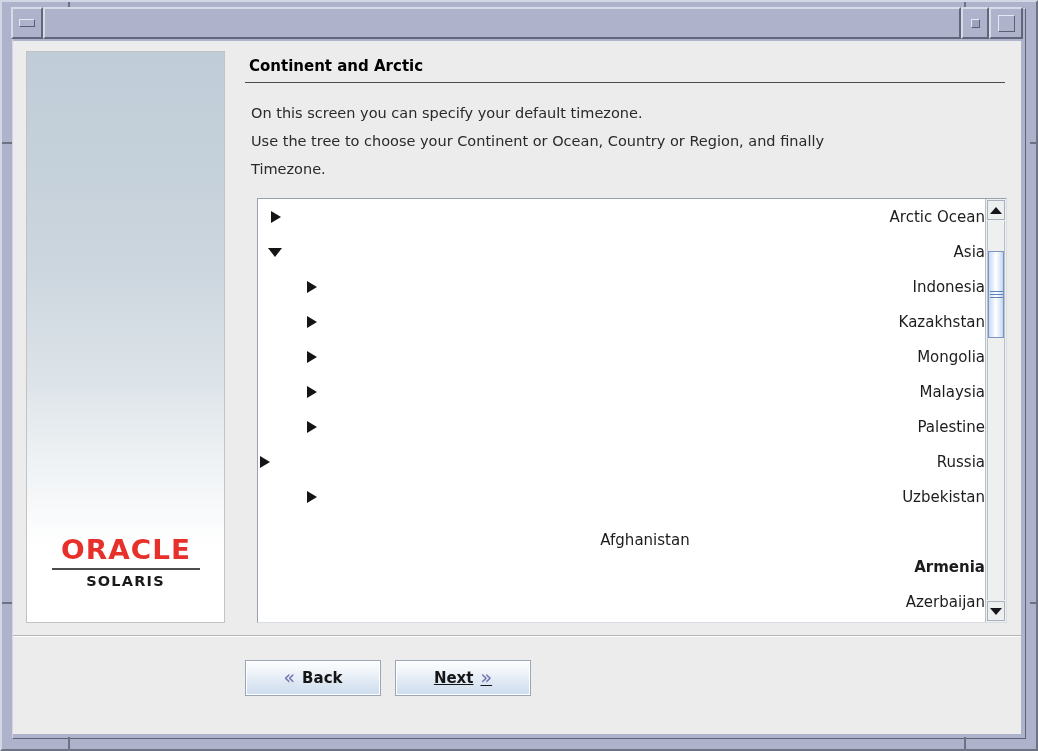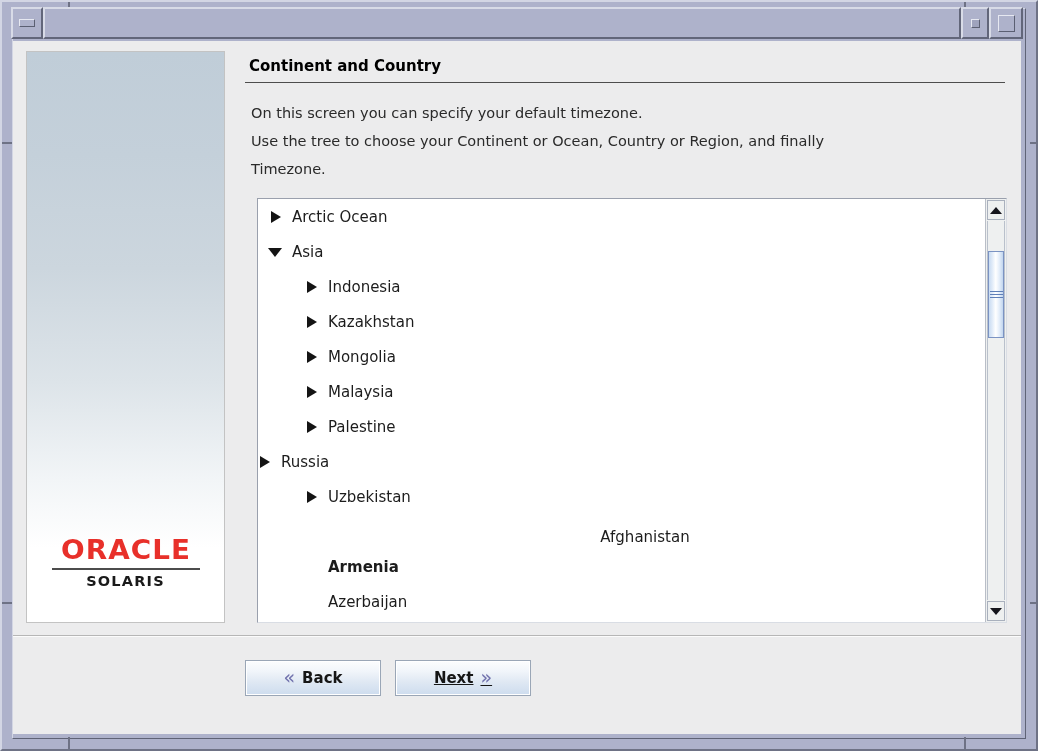--- a/index.html
+++ b/index.html
@@ -221,20 +221,21 @@
     position: relative;
     background: #ffffff;
   }
   .tree-row {
     height: 35px;
     display: flex;
     align-items: center;
     font-size: 15px;
     color: #1c1c1c;
     white-space: nowrap;
+    justify-content: space-between;
   }
   .toggle {
     width: 14px;
     height: 14px;
     position: relative;
     flex: 0 0 auto;
     margin-right: 9px;
   }
   .toggle.spacer { background: transparent; }
   .tri-right {
@@ -407,21 +408,21 @@
     <div class="sidebar">
       <div class="brand">
         <div class="brand-oracle"><span>ORACLE</span></div>
         <div class="brand-rule"></div>
         <div class="brand-solaris">SOLARIS</div>
       </div>
     </div>
 
     <div class="content">
 
-      <div class="page-title">Continent and Country</div>
+      <div class="page-title">Continent and Arctic</div>
       <div class="title-rule"></div>
 
       <div class="page-desc">
         <div>On this screen you can specify your default timezone.</div>
         <div>Use the tree to choose your Continent or Ocean, Country or Region, and finally</div>
         <div>Timezone.</div>
       </div>
 
       <div class="tree-wrap">
         <div class="tree-view" id="tree-view">

